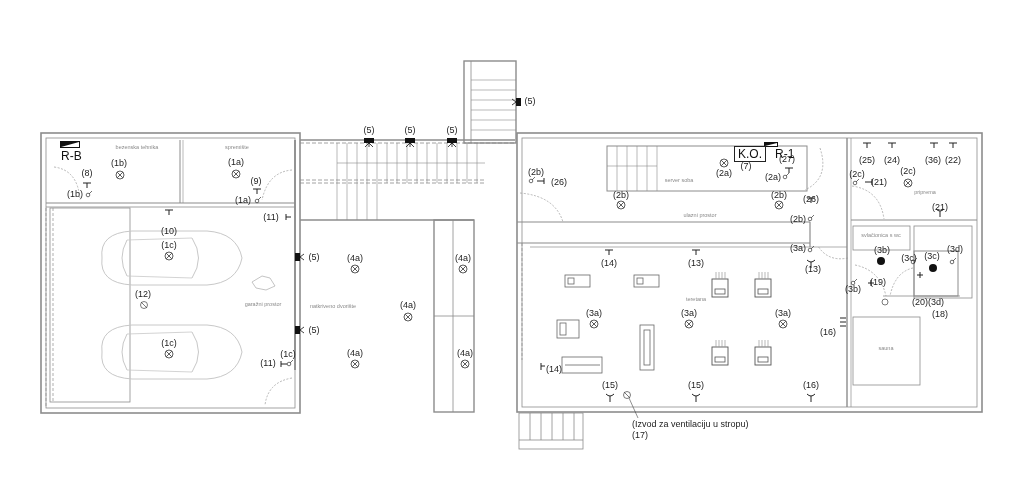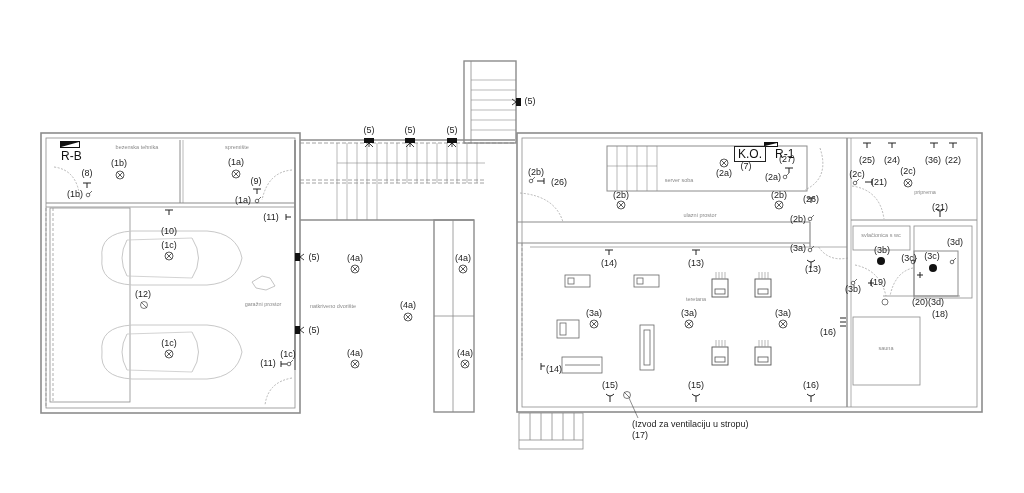--- a/index.html
+++ b/index.html
@@ -354,20 +354,20 @@
 <div class="lbl" style="left:953px;top:156px;">(22)</div>
 <div class="lbl" style="left:857px;top:170px;">(2c)</div>
 <div class="lbl" style="left:879px;top:178px;">(21)</div>
 <div class="lbl" style="left:908px;top:167px;">(2c)</div>
 <div class="lbl" style="left:940px;top:203px;">(21)</div>
 <div class="lbl" style="left:882px;top:246px;">(3b)</div>
 <div class="lbl" style="left:853px;top:285px;">(3b)</div>
 <div class="lbl" style="left:878px;top:278px;">(19)</div>
 <div class="lbl" style="left:909px;top:254px;">(3c)</div>
 <div class="lbl" style="left:932px;top:252px;">(3c)</div>
-<div class="lbl" style="left:955px;top:238px;text-align:center;">(3d)</div>
+<div class="lbl" style="left:955px;top:245px;text-align:center;">(3d)</div>
 <div class="lbl" style="left:928px;top:298px;">(20)(3d)</div>
 <div class="lbl" style="left:940px;top:310px;">(18)</div>
 
 <div class="note" style="left:632px;top:419px;">
   <div>(Izvod za ventilaciju u stropu)</div>
   <div>(17)</div>
 </div>
 
 </body></html>

